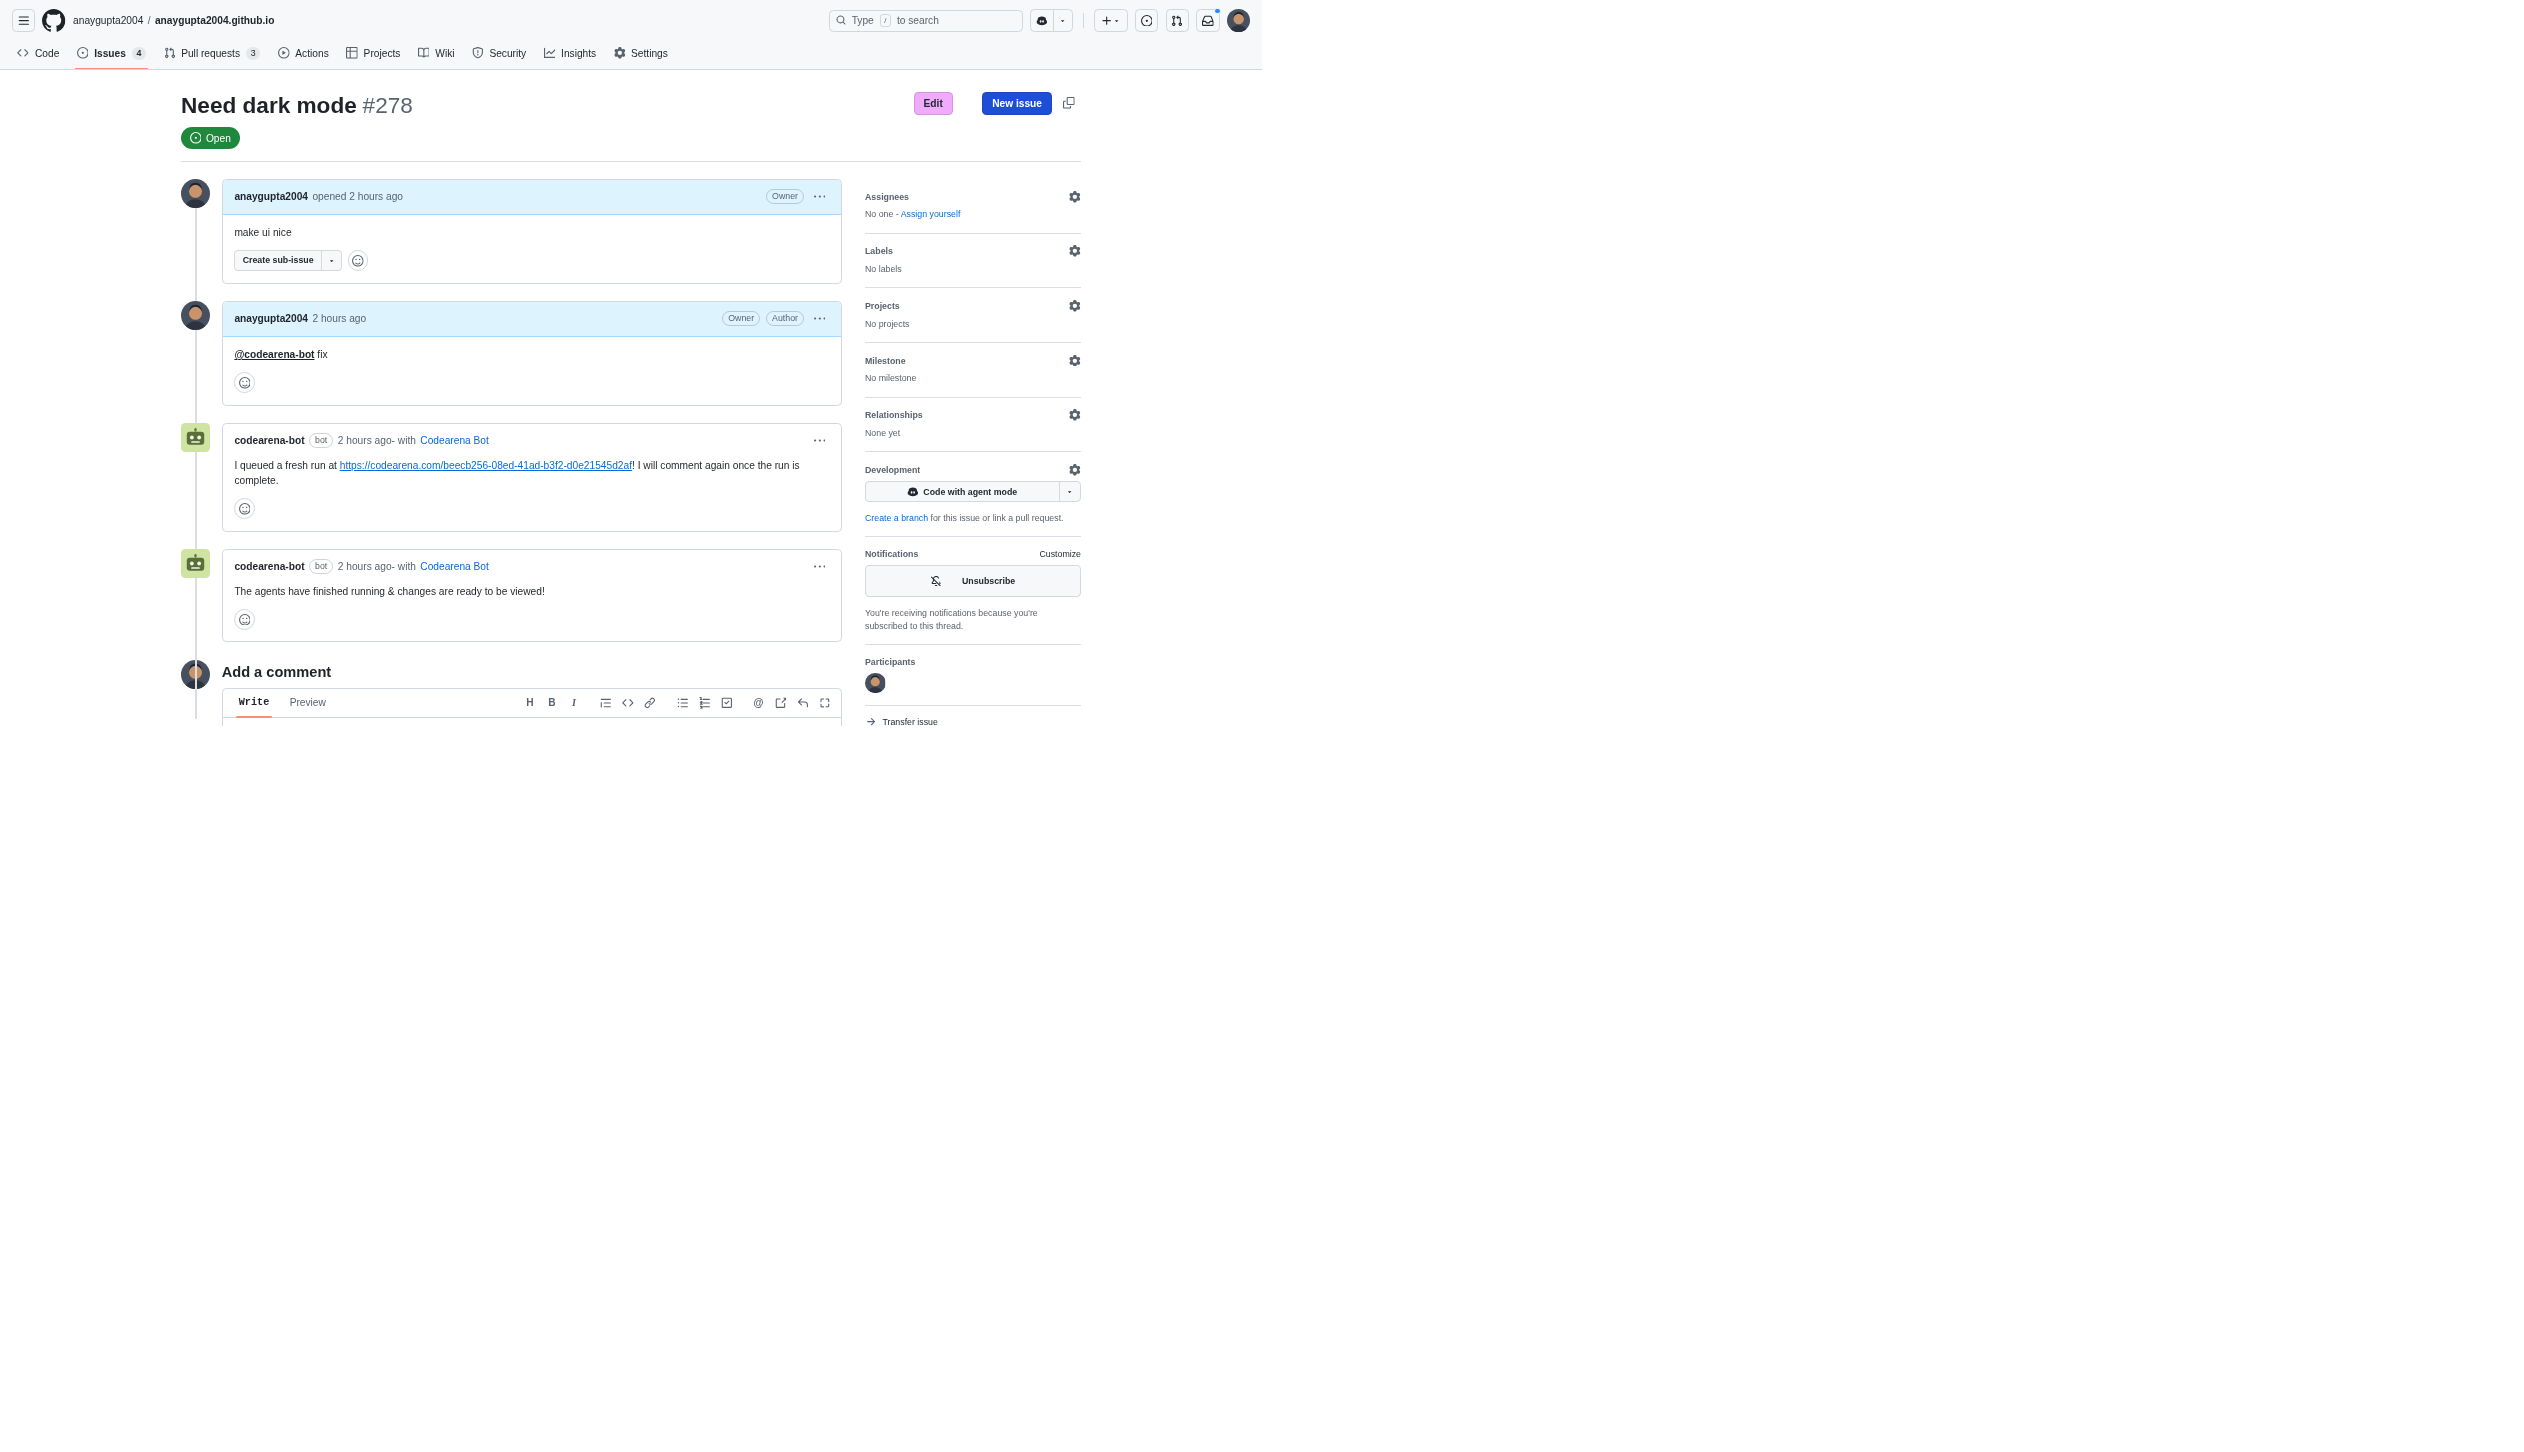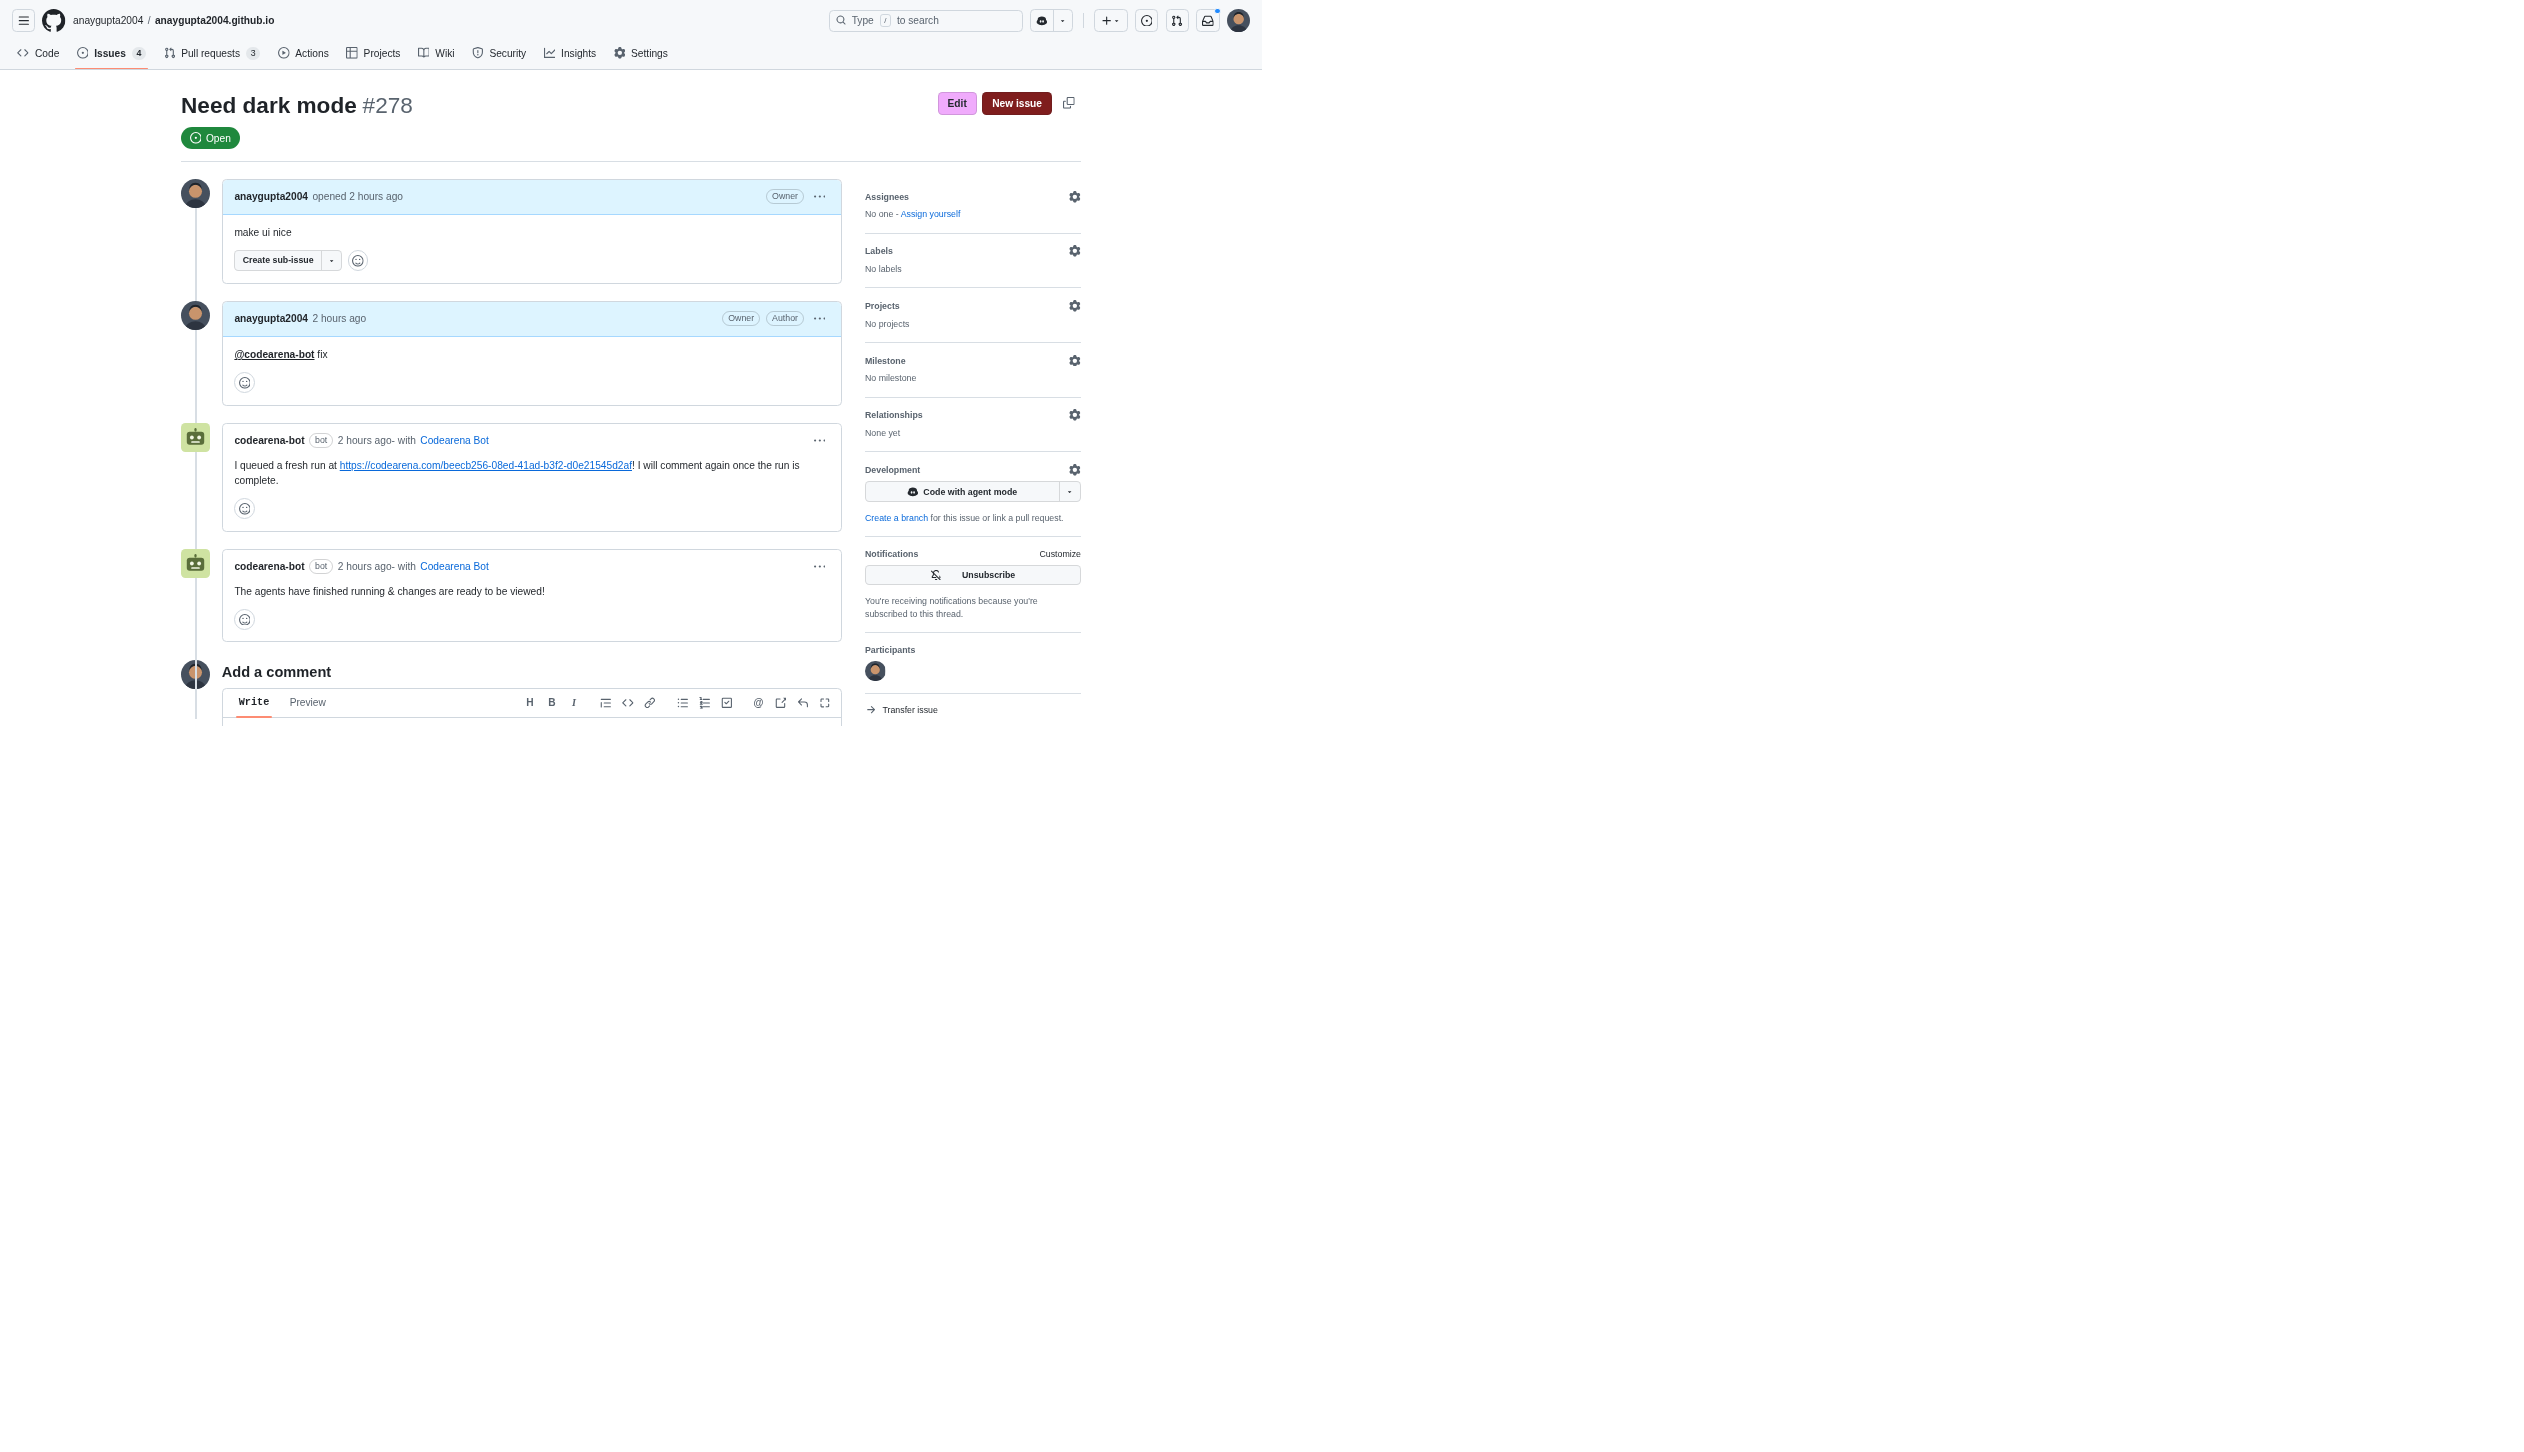--- a/index.html
+++ b/index.html
@@ -54,21 +54,21 @@
 
   
   .content { width:900px; margin:0 auto; padding-top:22px; }
   .title-row { display:flex; align-items:flex-start; }
   .title-row h1 { font-size:22.6px; font-weight:600; line-height:1.25; }
   .title-row h1 .num { color:#59636e; font-weight:400; margin-left:5.8px; }
   .title-actions { margin-left:auto; display:flex; gap:5.8px; align-items:center; }
   .btn { height:23.4px; padding:0 8.8px; border-radius:4.4px; border:0.7px solid rgba(31,35,40,.15);
     background:#f0abfc; font-size:10.2px; font-weight:600; color:#24292f;
     display:inline-flex; align-items:center; gap:4.4px; }
-  .btn-primary { background:#7f1d1d; border-color:rgba(31,35,40,.15); color:#fff; }
+  .btn-primary { background:#1d4ed8; border-color:rgba(31,35,40,.15); color:#fff;margin-left:24px; }
   .ghost-icon-btn { border:none; background:transparent; color:#59636e; width:23.4px; height:23.4px;
     display:inline-flex; align-items:center; justify-content:center; border-radius:4.4px; }
   .state-badge { margin-top:7.3px; display:inline-flex; align-items:center; gap:4.4px;
     background:#1f883d; color:#fff; border-radius:730px; padding:5.1px 8.8px;
     font-size:10.2px; font-weight:500; }
   .hdiv { border:none; border-top:0.7px solid #d8dee4; margin-top:11.7px; }
 
   .layout { display:flex; gap:23.4px; margin-top:17.5px; align-items:flex-start; }
   main.thread { flex:1; min-width:0; position:relative; }
   .thread::before { content:""; position:absolute; left:14px; top:17.5px; bottom:102px;
@@ -121,21 +121,21 @@
 
   
   aside.sidebar { width:216px; flex:none; font-size:8.8px; color:#59636e; }
   .sb-sec { padding:11.7px 0; border-top:0.7px solid #d8dee4; }
   .sb-sec:first-child { border-top:none; }
   .sb-head { display:flex; align-items:center; justify-content:space-between;
     font-weight:600; color:#59636e; margin-bottom:5.8px; }
   .sb-head .gear { color:#59636e; }
   .sb-val { color:#59636e; line-height:1.45; }
   .sb-link { color:#0969da; }
-  .wide-btn { width:100%; height:20px; border:0.7px solid rgba(31,35,40,.15); border-radius:4.4px;
+  .wide-btn { width:100%; height:32px; border:0.7px solid rgba(31,35,40,.15); border-radius:4.4px;
     background:#f6f8fa; font-size:8.8px; font-weight:600; color:#24292f;
     display:flex; align-items:center; justify-content:center; gap:21px; }
   .dev-split { display:flex; width:100%; height:20.5px; border:0.7px solid rgba(31,35,40,.15);
     border-radius:4.4px; background:#f6f8fa; overflow:hidden; }
   .dev-split .m { flex:1; display:flex; align-items:center; justify-content:center; gap:4.4px;
     font-size:8.8px; font-weight:600; color:#24292f; border-right:0.7px solid rgba(31,35,40,.15); }
   .dev-split .c { width:20.5px; display:flex; align-items:center; justify-content:center; color:#24292f; }
   .sb-note { margin-top:10px; line-height:1.45; }
   .customize { font-weight:400; color:#24292f; font-size:8.8px; }
   .transfer { display:flex; align-items:center; gap:5.8px; color:#24292f; padding:10.2px 0 0; }

